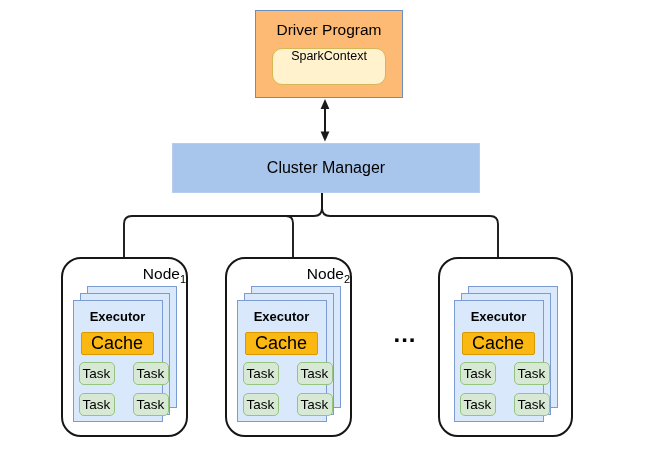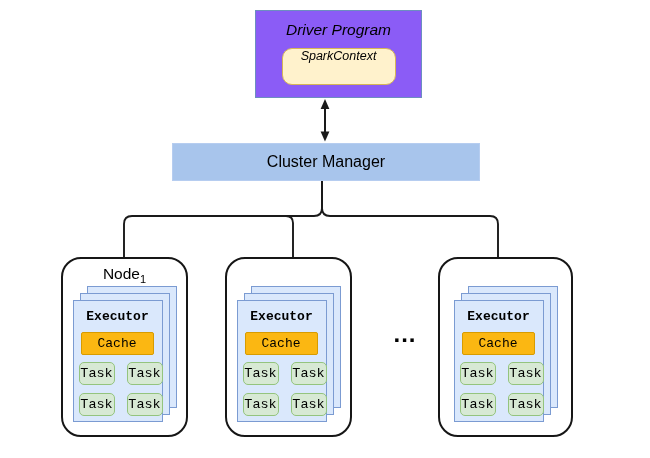--- a/index.html
+++ b/index.html
@@ -4,67 +4,67 @@
 <style>
   html,body { margin:0; padding:0; background:#ffffff; }
   .canvas {
     position:relative; width:650px; height:458px; background:#ffffff;
     font-family:"Liberation Sans", sans-serif; color:#000; overflow:hidden;
   }
   .canvas svg.wires { position:absolute; left:0; top:0; z-index:1; }
 
   
   .driver {
-    position:absolute; left:255px; top:10px; width:167px; height:88px;
-    background:#8b5cf6; border:1.5px solid #6c8ebf; box-sizing:border-box; z-index:2;font-style:italic;
+    position:absolute; left:255px; top:10px; width:148px; height:88px;
+    background:#fdba74; border:1.5px solid #6c8ebf; box-sizing:border-box; z-index:2;
   }
   .driver-label { margin-top:10px; text-align:center; font-size:15.5px; }
   .spark-context {
     position:absolute; left:50%; transform:translateX(-50%); top:37px;
     width:114px; height:37px; background:#fff2cc; border:1.7px solid #d6b656;
     border-radius:10px; box-sizing:border-box;
     display:flex; align-items:flex-start; justify-content:center; font-size:12.5px;
   }
 
   
   .cluster {
-    position:absolute; left:172px; top:143px; width:308px; height:38px;
+    position:absolute; left:172px; top:143px; width:308px; height:50px;
     background:#a8c5ec; border:1px solid #b6cdf0; box-sizing:border-box; z-index:2;
     display:flex; align-items:center; justify-content:center; font-size:16px;text-align:center;
   }
 
   
   .node {
     position:absolute; top:257px; height:180px; background:#ffffff;
     border:2px solid #161616; border-radius:20px; box-sizing:border-box; z-index:2;
   }
   .node-1 { left:61px;  width:127px; }
   .node-2 { left:225px; width:127px; }
   .node-n { left:438px; width:135px; }
-  .node-label { margin-top:6px; text-align:center; font-size:15.5px; }
+  .node-label { margin-top:6px; text-align:right; font-size:15.5px; }
   .node-label sub { font-size:11px; }
 
   .stack { position:absolute; top:27px; left:50%; width:104px; height:138px; margin-left:-52px; }
   .layer {
     position:absolute; width:90px; height:122px; background:#dae8fc;
     border:1.5px solid #7b9bd2; box-sizing:border-box;
   }
   .layer.back  { left:14px; top:0; }
   .layer.mid   { left:7px;  top:7px; }
-  .layer.front { left:0;    top:14px;font-family:Liberation Mono, monospace; }
+  .layer.front { left:0;    top:14px; }
 
   .executor-label { margin-top:8px; text-align:center; font-weight:bold; font-size:13px; }
   .cache {
     position:absolute; left:7px; top:31px; width:73px; height:23px;
     background:#fbb712; border:1px solid #d79b00; border-radius:2px; box-sizing:border-box;
-    text-align:center; line-height:21px; font-size:13px;
+    text-align:center; line-height:21px; font-size:18px;
   }
   .tasks {
     position:absolute; left:5px; top:61px;
-    display:grid; grid-template-columns:repeat(2, 36px); gap:8px 12px;
+    display:grid; grid-template-columns:repeat(2, 36px); gap:8px 18px;
   }
   .task {
     height:23px; background:#d7e9d4; border:1px solid #94c47e; border-radius:5px;
     box-sizing:border-box; text-align:center; line-height:21px; font-size:13.5px;
   }
 
   .ellipsis {
     position:absolute; left:384px; top:320px; width:42px; z-index:2;
     text-align:center; font-size:24px; font-weight:bold; letter-spacing:1px;
   }
@@ -110,20 +110,21 @@
           <div class="task">Task</div>
           <div class="task">Task</div>
           <div class="task">Task</div>
           <div class="task">Task</div>
         </div>
       </div>
     </div>
   </div>
 
   <div class="node node-2">
+    <div class="node-label"><span>Node</span><sub>2</sub></div>
     <div class="stack">
       <div class="layer back"></div>
       <div class="layer mid"></div>
       <div class="layer front">
         <div class="executor-label">Executor</div>
         <div class="cache">Cache</div>
         <div class="tasks">
           <div class="task">Task</div>
           <div class="task">Task</div>
           <div class="task">Task</div>

